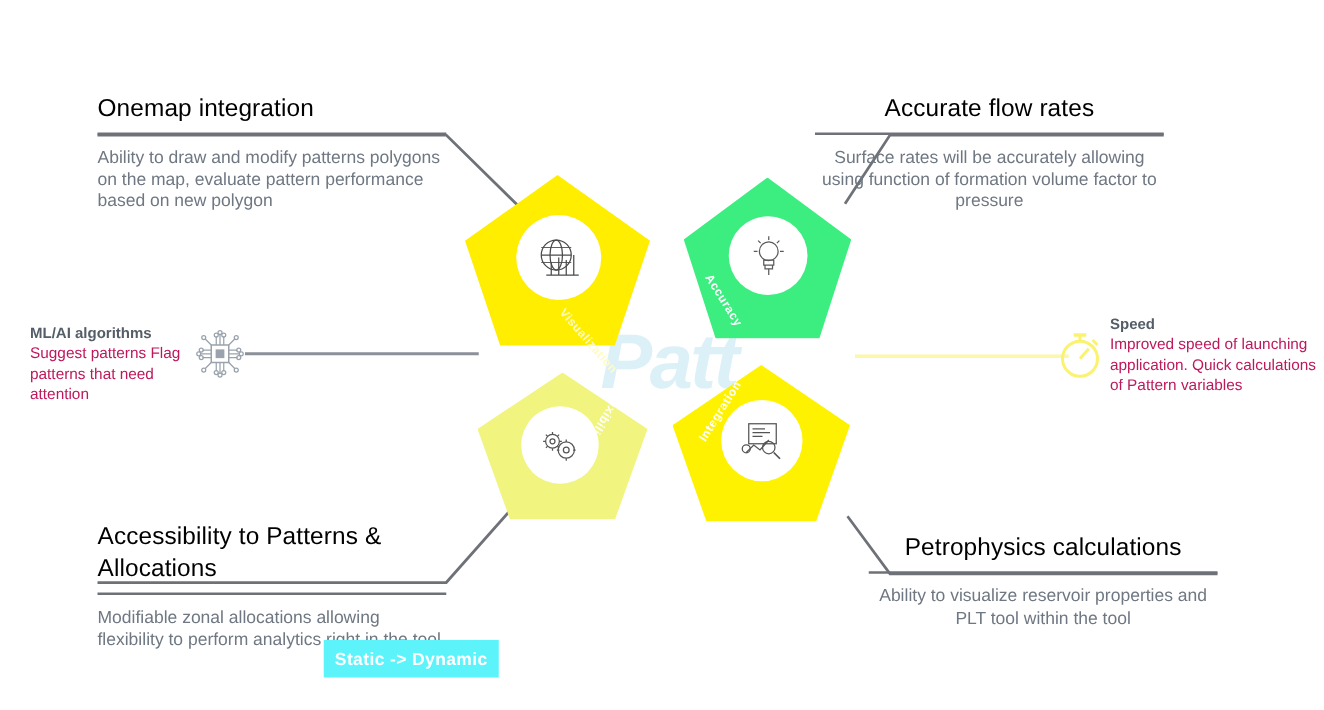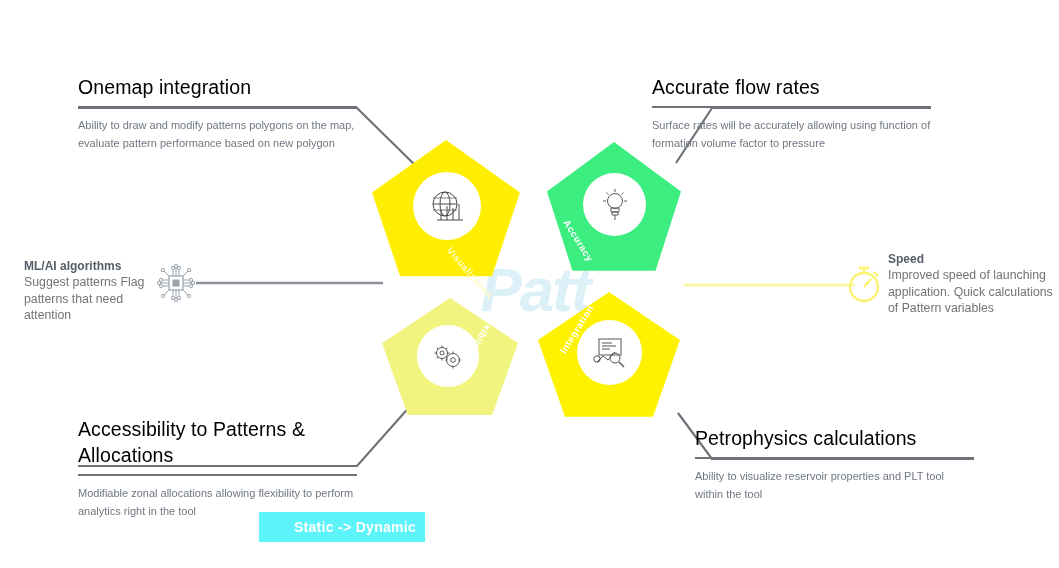--- a/index.html
+++ b/index.html
@@ -11,24 +11,24 @@
   .abs{position:absolute;}
 
   
   .callout{position:absolute;width:300px;}
   .callout h2{
     margin:0 0 6px 0;font-size:19.5px;font-weight:400;
     color:#000000;letter-spacing:.1px;line-height:26px;
   }
   .callout .rule{height:2px;background:#6e7278;width:100%;}
   .callout p{
-    margin:9px 0 0 0;font-size:11px;line-height:17.5px;
+    margin:9px 0 0 0;font-size:14px;line-height:17.5px;
     color:#6f7782;font-weight:400;
   }
-  .callout.right h2,.callout.right p{text-align:left;}
+  .callout.right h2,.callout.right p{text-align:center;}
 
   
   .pent{
     position:absolute;
     clip-path:polygon(50% 0%,100% 37%,81% 96%,19% 96%,0% 37%);
   }
   .plabel{
     position:absolute;color:#ffffff;font-size:9.6px;font-weight:700;
     letter-spacing:.5px;white-space:nowrap;pointer-events:none;
   }
@@ -37,27 +37,27 @@
   .watermark{
     position:absolute;left:455px;top:225px;width:160px;height:130px;
     color:#d6eef6;font-size:62px;font-weight:700;font-style:italic;
     letter-spacing:-2px;line-height:130px;text-align:center;opacity:.85;
     user-select:none;
   }
 
   
   .feat{position:absolute;}
   .feat .ft{font-size:12px;font-weight:700;color:#555e68;line-height:16px;margin:0;}
-  .feat .fd{font-size:12.3px;color:#737373;line-height:16.5px;margin:0;font-weight:400;}
+  .feat .fd{font-size:12.3px;color:#be185d;line-height:16.5px;margin:0;font-weight:400;}
 
   
   .badge{
     position:absolute;background:#5df3fb;color:#ffffff;
     font-size:14px;font-weight:700;letter-spacing:.3px;
-    display:flex;align-items:center;justify-content:center;padding-left:26px;
+    display:flex;align-items:center;justify-content:center;
   }
 </style>
 </head>
 <body>
 
 <svg class="abs" style="left:0;top:0;width:1059px;height:568px;" viewBox="0 0 1059 568">
 
   <path d="M78 108 H357 L418 168" fill="none" stroke="#6e7278" stroke-width="2.2"></path>
 
   <path d="M931 108 H712 L676 163" fill="none" stroke="#6e7278" stroke-width="2.2"></path>

